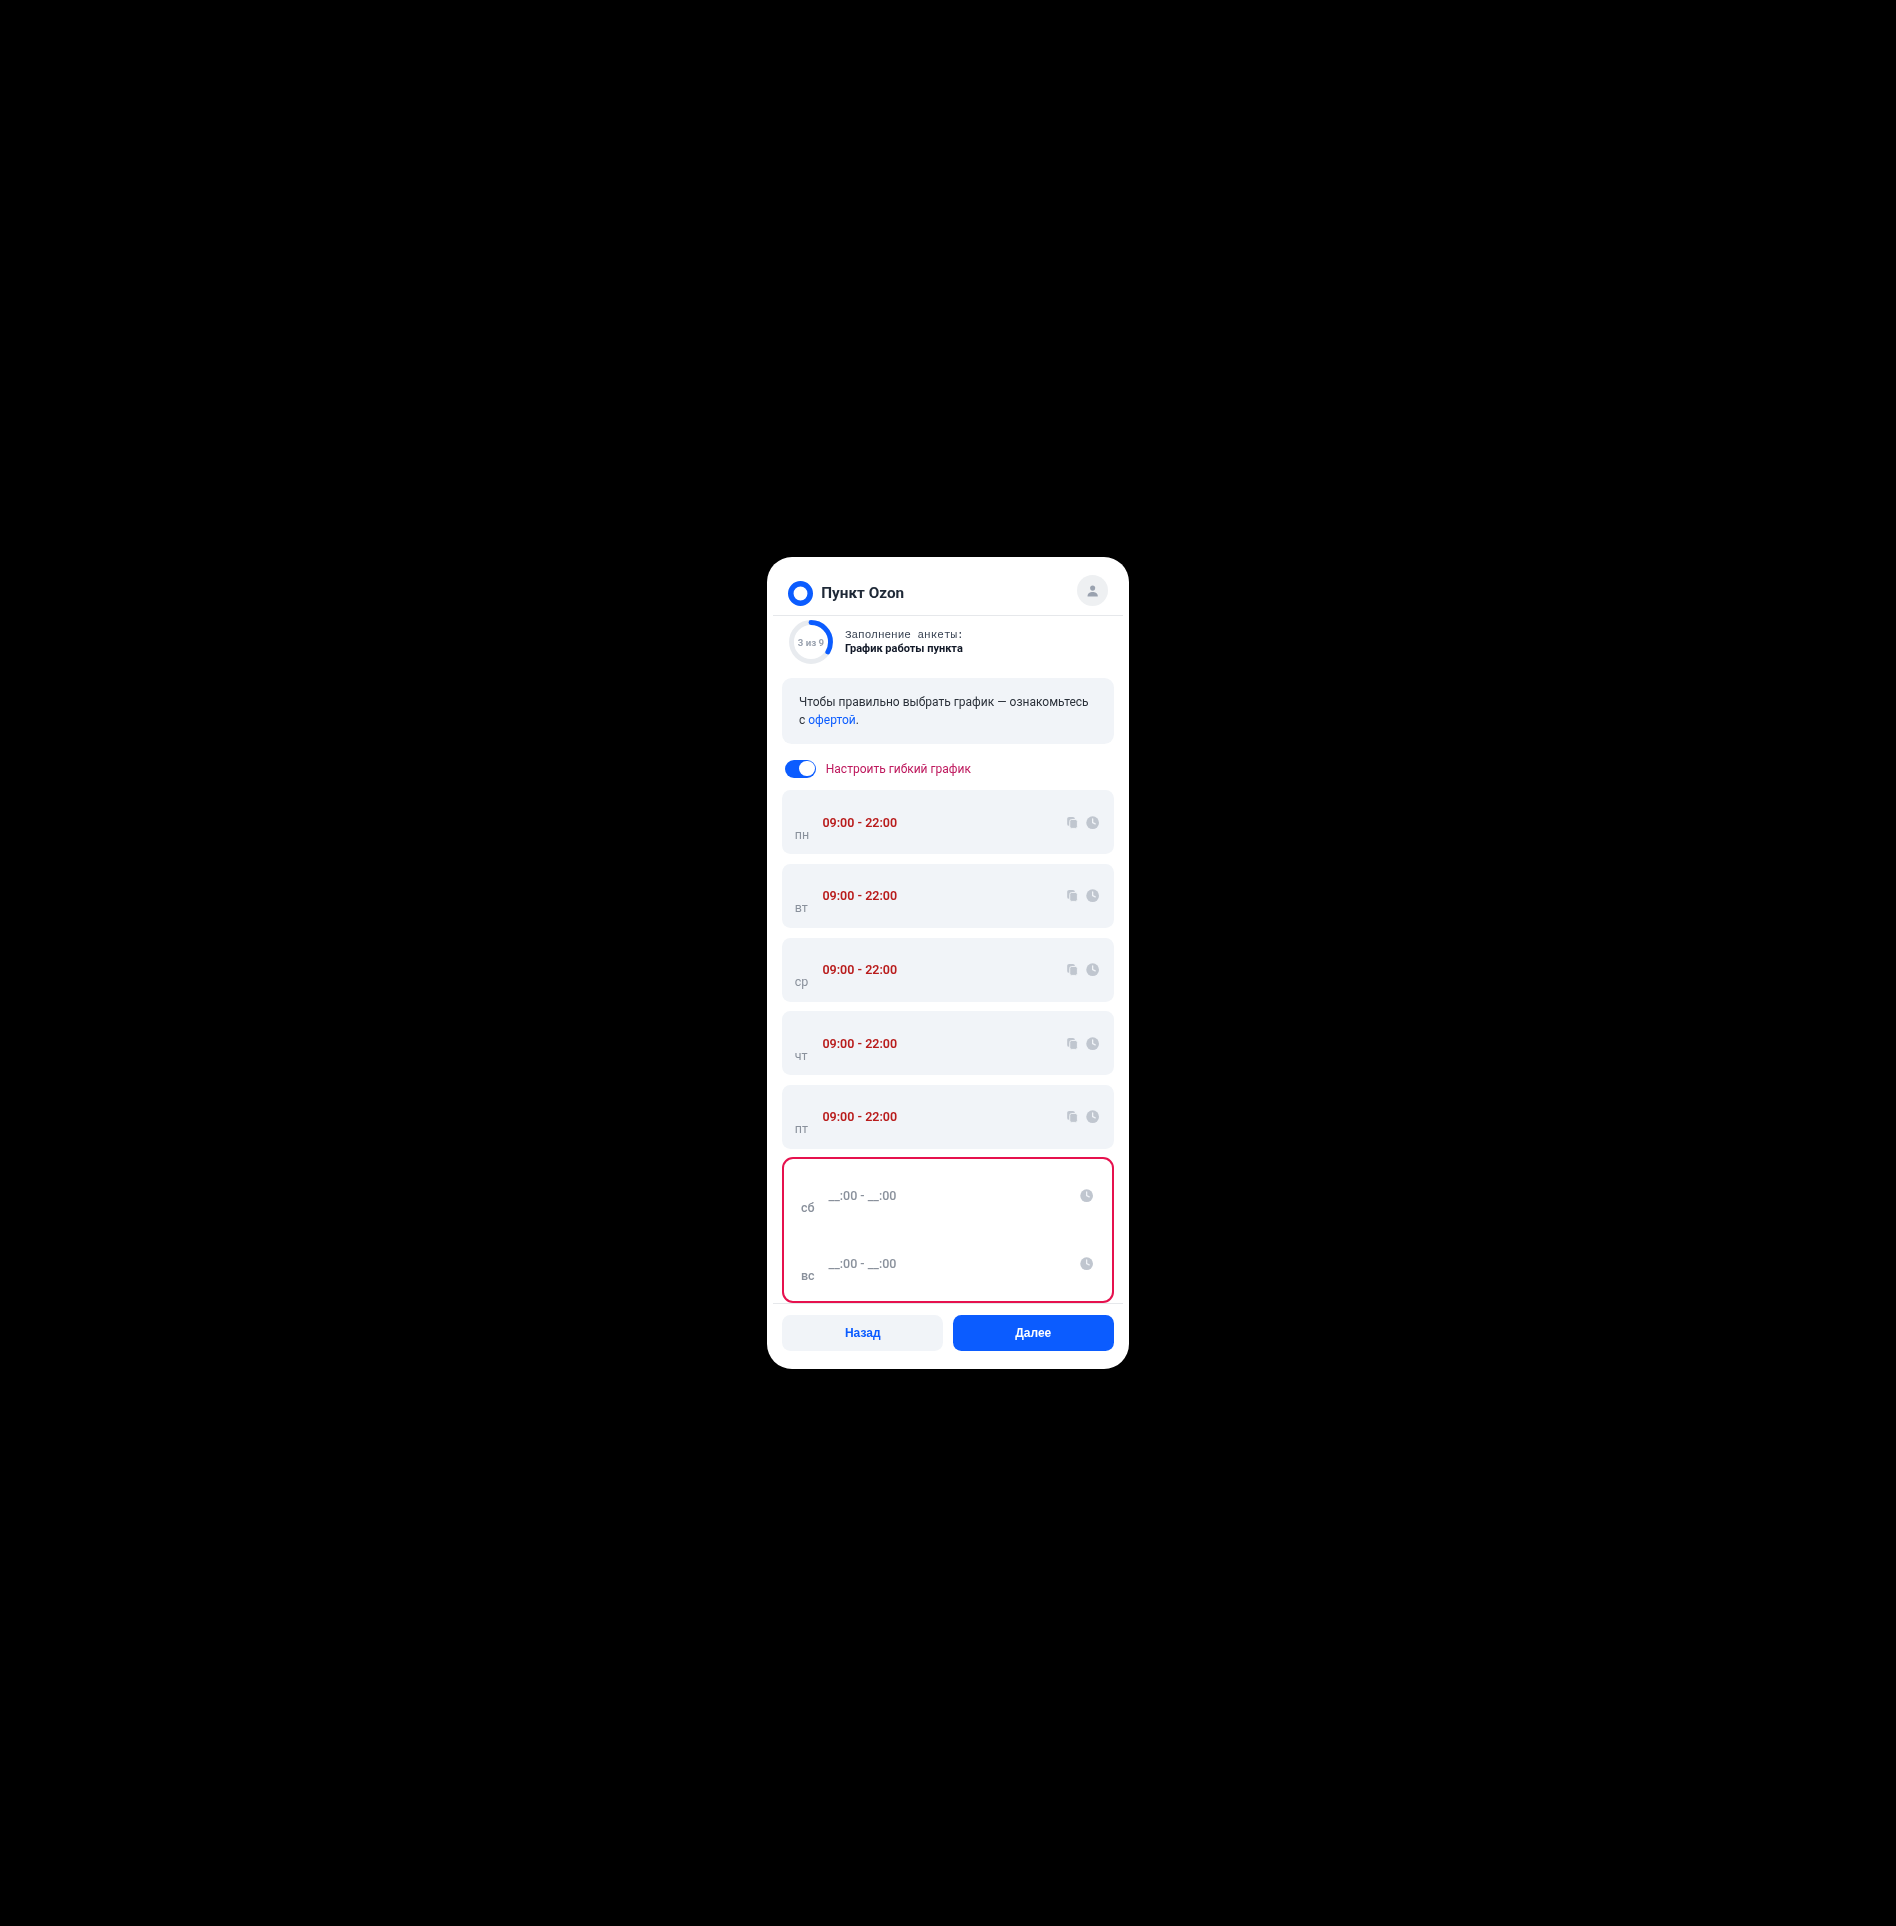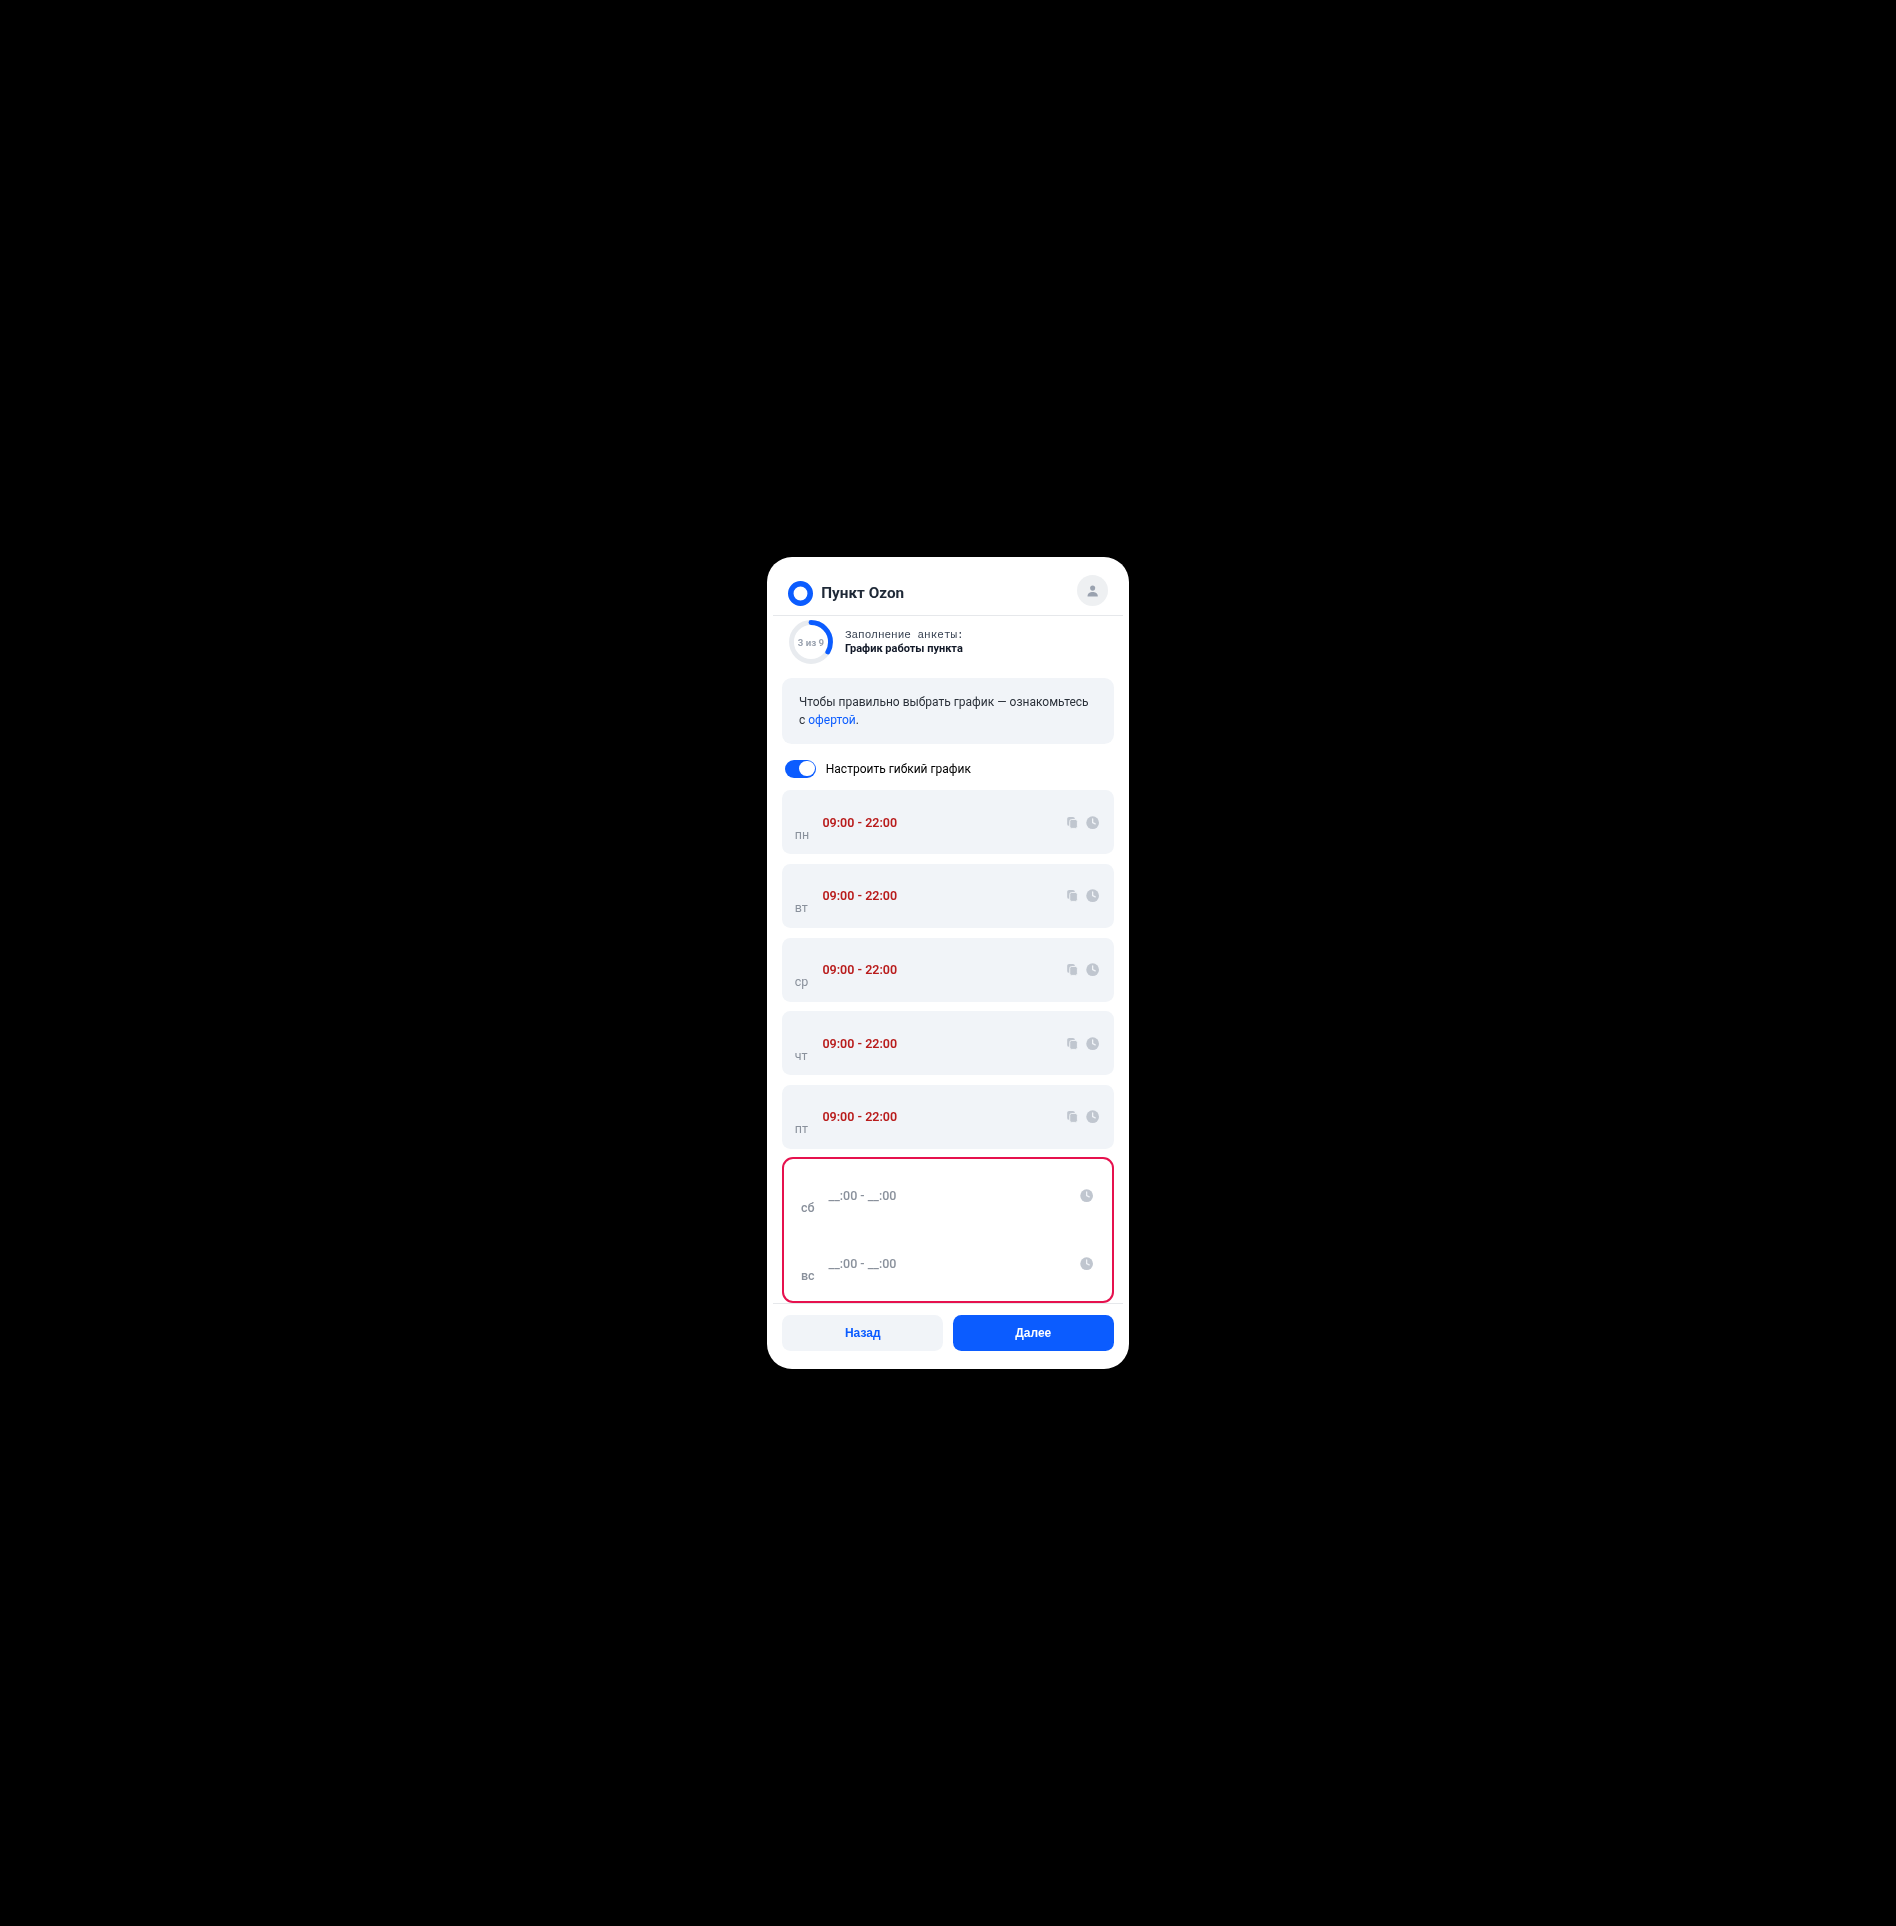--- a/index.html
+++ b/index.html
@@ -125,21 +125,21 @@
       position: absolute;
       right: 1.4px;
       top: 1.4px;
       width: 15.3px;
       height: 15.3px;
       background: #fff;
       border-radius: 50%;
     }
     .toggle-label {
       font-size: 12px;
-      color: #000000;
+      color: #be185d;
     }
     .day-row {
       background: #f1f4f8;
       border-radius: 8.4px;
       padding: 12.5px 12.5px;
       display: flex;
       align-items: center;
       margin-bottom: 9.7px;
       cursor: pointer;
     }

